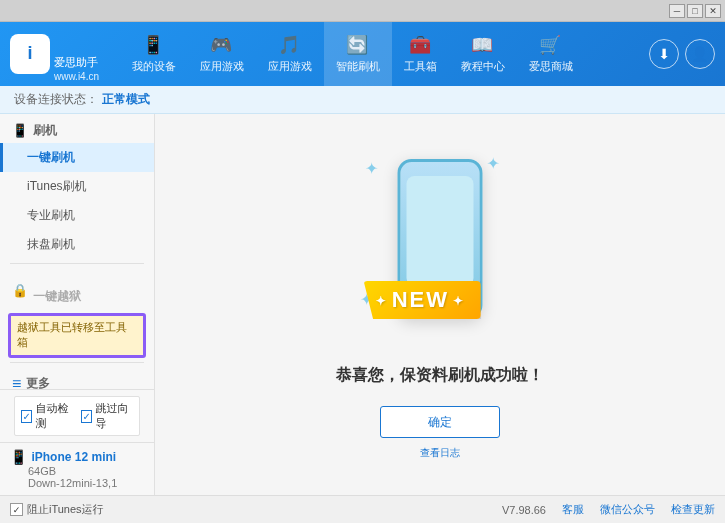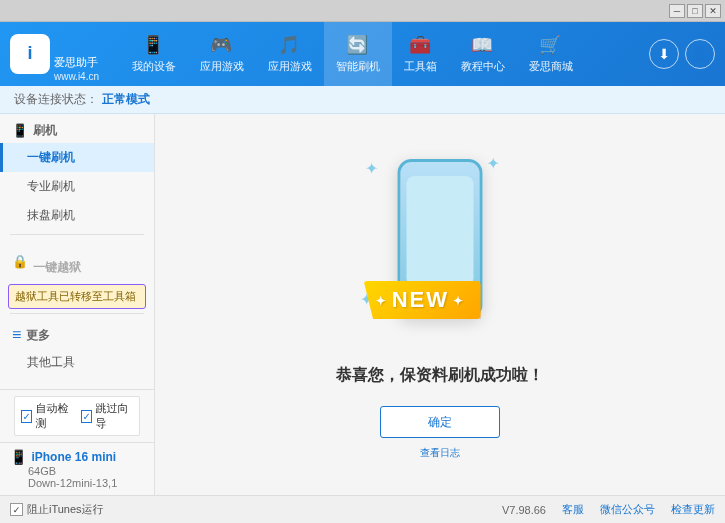--- a/index.html
+++ b/index.html
@@ -159,21 +159,21 @@
       color: #1976d2;
       font-weight: bold;
     }
     .sidebar-divider {
       height: 1px;
       background: #e0e0e0;
       margin: 4px 10px;
     }
     .sidebar-notice {
       background: #fff3cd;
-      border: 1px solid #8b5cf6;
+      border: 3px solid #8b5cf6;
       border-radius: 3px;
       margin: 4px 8px;
       padding: 4px 6px;
       font-size: 11px;
       color: #856404;
       line-height: 1.4;
     }
     .checkbox-row {
       display: flex;
       align-items: center;
@@ -468,20 +468,23 @@
     <div class="sidebar-scroll">
 
       <div class="sidebar-section-title">
         <span class="icon">📱</span>
         <span>刷机</span>
       </div>
       <div class="sidebar-item active">
         <span>一键刷机</span>
       </div>
       <div class="sidebar-item">
+        <span>iTunes刷机</span>
+      </div>
+      <div class="sidebar-item">
         <span>专业刷机</span>
       </div>
       <div class="sidebar-item">
         <span>抹盘刷机</span>
       </div>
 
       <div class="sidebar-divider"></div>
 
       <div class="sidebar-section-title">
         <span class="icon" style="color:#aaa;">🔒</span>
@@ -514,21 +517,21 @@
           <label class="checkbox-item">
             <div class="checkbox-box checked"></div>
             <span>跳过向导</span>
           </label>
         </div>
       </div>
 
       <div class="device-info">
         <div class="device-name-row">
           <span class="device-icon">📱</span>
-          <span class="device-name">iPhone 16 mini</span>
+          <span class="device-name">iPhone 12 mini</span>
         </div>
         <div class="device-detail">64GB</div>
         <div class="device-detail">Down-12mini-13,1</div>
       </div>
     </div>
   </div>
 
   <div class="content-area">
 
     <div class="phone-illustration">

